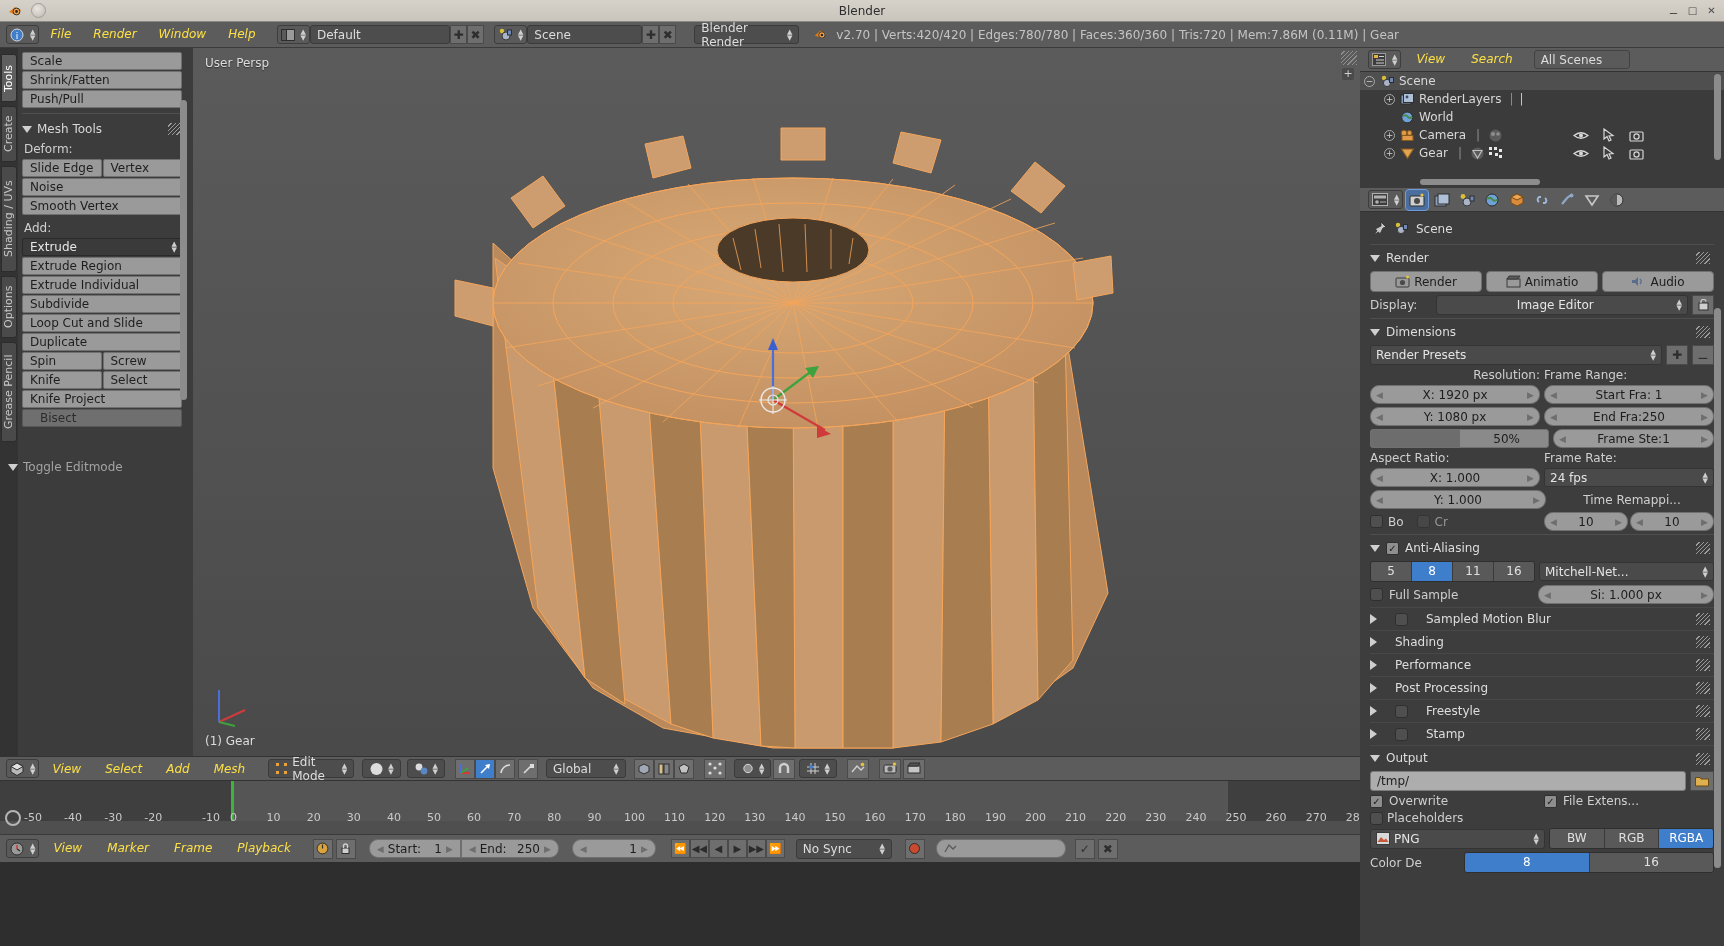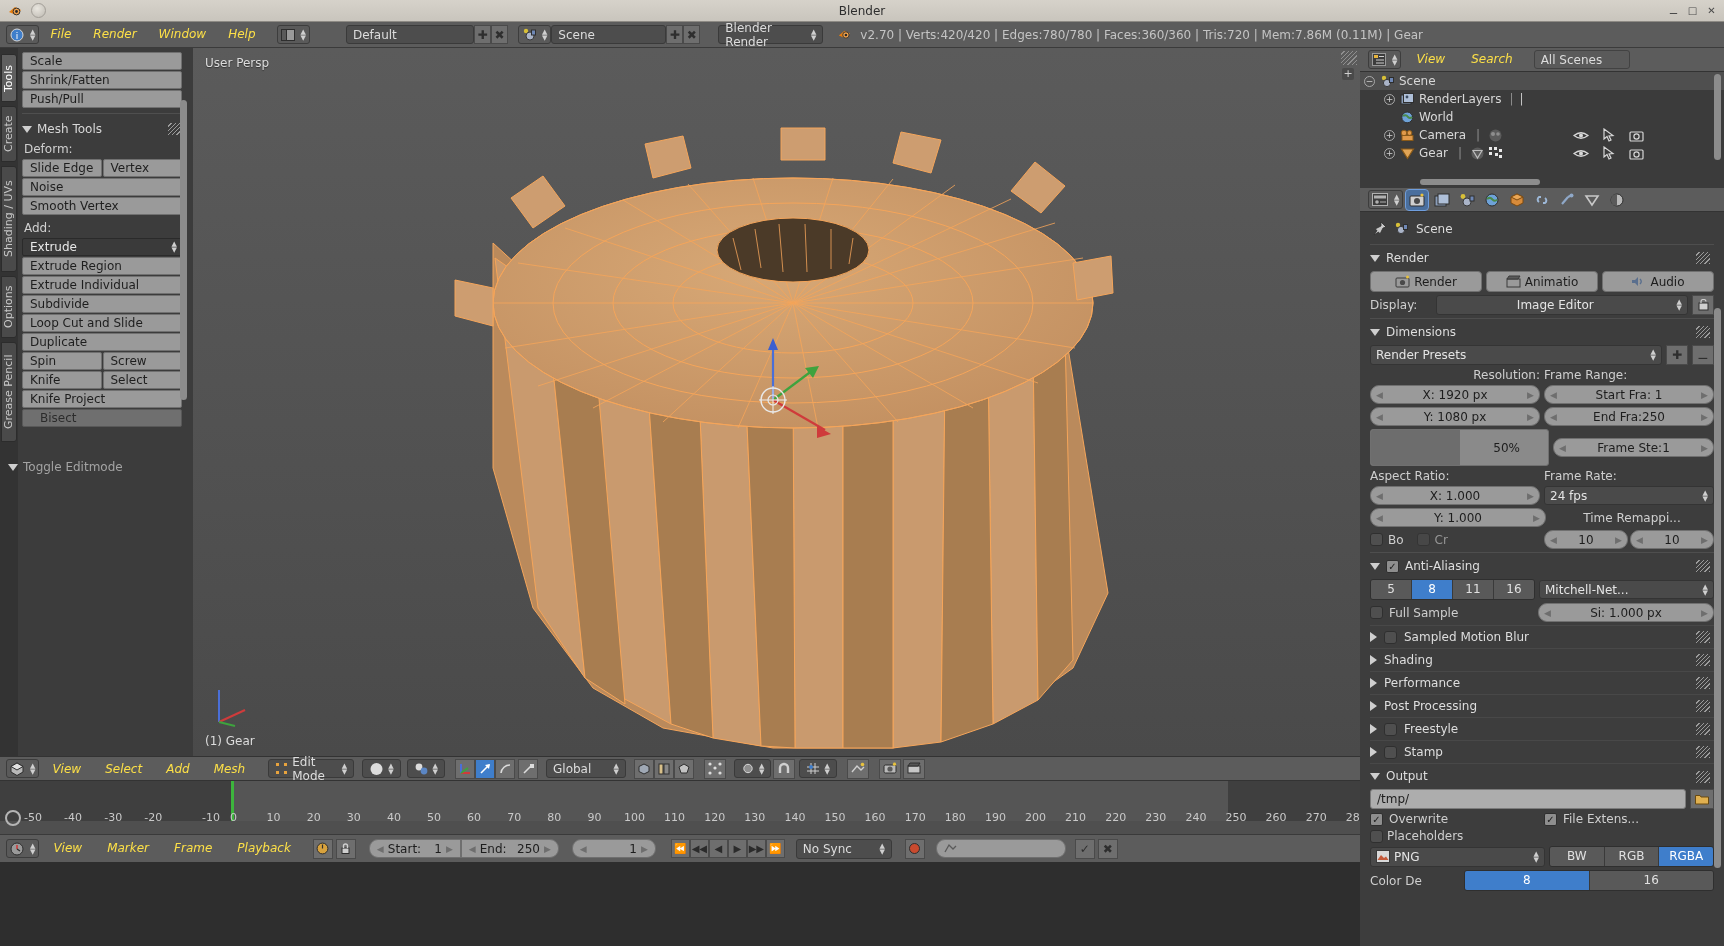--- a/index.html
+++ b/index.html
@@ -149,38 +149,38 @@
   .p-btn{ flex:1; height:21px; background:#9a9a9a; border:1px solid #707070; border-radius:4px;
     color:#1d1d1d; font-size:12px; display:flex;align-items:center;justify-content:center;gap:4px;}
   .p-lbl{ color:#cfcfcf; font-size:12px;}
   .p-dd{ height:20px; background:#4a4a4a; border:1px solid #343434; border-radius:3px;
     color:#e4e4e4; font-size:12px; display:flex;align-items:center; padding:0 5px;
     justify-content:space-between; gap:4px; overflow:hidden; white-space:nowrap;}
   .p-num{ height:19px; background:#9a9a9a; border:1px solid #707070; border-radius:9px;
     color:#1d1d1d; font-size:12px; display:flex;align-items:center; padding:0 5px;
     justify-content:space-between; overflow:hidden; white-space:nowrap;}
   .p-num .v{ flex:1; text-align:center;}
-  .p-slider{ height:37px; background:#8a8a8a; border:1px solid #707070; border-radius:3px;
+  .p-slider{ height:19px; background:#8a8a8a; border:1px solid #707070; border-radius:3px;
     color:#1d1d1d; font-size:12px; display:flex;align-items:center; justify-content:flex-end;
     padding-right:28px; position:relative; overflow:hidden;}
   .p-slider:before{ content:""; position:absolute; left:0;top:0;bottom:0; width:50%; background:#6d6d6d;}
   .p-slider span{ position:relative;}
   .chk{ width:13px;height:13px; background:#555; border:1px solid #2f2f2f; border-radius:2px;
     display:inline-flex;align-items:center;justify-content:center; color:#e8e8e8; font-size:10px;}
   .chk.on{ background:#8e8e8e; color:#1d1d1d;}
   .circ{ width:13px;height:13px; background:#4f4f4f; border:1px solid #2f2f2f; border-radius:3px; display:inline-block;}
   .seg{ display:flex; flex:1; border-radius:3px; overflow:hidden; border:1px solid #2f2f2f;}
   .seg div{ flex:1; text-align:center; background:#595959; color:#e0e0e0; font-size:12px; line-height:19px;
     border-right:1px solid #3a3a3a;}
   .seg div:last-child{ border-right:none;}
   .seg div.on{ background:#3f7ecb; color:#fff;}
   .p-path{ flex:1; height:20px; background:#adadad; border:1px solid #7b7b7b; border-radius:3px;
     color:#1d1d1d; font-size:12px; padding-left:6px; line-height:18px;}
   .p-scroll{ position:absolute; right:3px; top:120px; width:7px; height:560px; background:#8c8c8c; border-radius:4px;}
-  .accordion{ display:flex;align-items:center;gap:7px; padding:4px 0; position:relative;
+  .accordion{ display:flex;align-items:center;gap:18px; padding:4px 0; position:relative;
     border-top:1px solid #484848; color:#dedede; font-size:12px;}
   .hcol{ color:#cfcfcf; font-size:12px;}
   svg{ display:block; }
 </style>
 </head>
 <body>
 
 <div class="app">
 
   <div class="titlebar">
@@ -214,21 +214,21 @@
     <div class="menu-item">Help</div>
 
     <div style="display:flex;align-items:center;margin-left:10px;">
       <div class="iconbtn">
         <svg width="14" height="12" viewBox="0 0 14 12">
             <rect x="0.5" y="0.5" width="13" height="11" fill="#9a9a9a" stroke="#2e2e2e"></rect>
             <rect x="0.5" y="0.5" width="5" height="11" fill="#5a5a5a" stroke="#2e2e2e"></rect>
           </svg>
         <span class="updown">▲<br>▼</span>
       </div>
-      <div class="dd" style="width:128px;margin-left:36px;">
+      <div class="dd" style="width:140px;">
         <span>Default</span>
       </div>
       <div class="sqbtn">✚</div>
       <div class="sqbtn">✖</div>
     </div>
 
     <div style="display:flex;align-items:center;margin-left:10px;">
       <div class="iconbtn">
         <svg width="14" height="13" viewBox="0 0 14 13">
             <circle cx="4" cy="3" r="2.2" fill="#d8c038"></circle>

